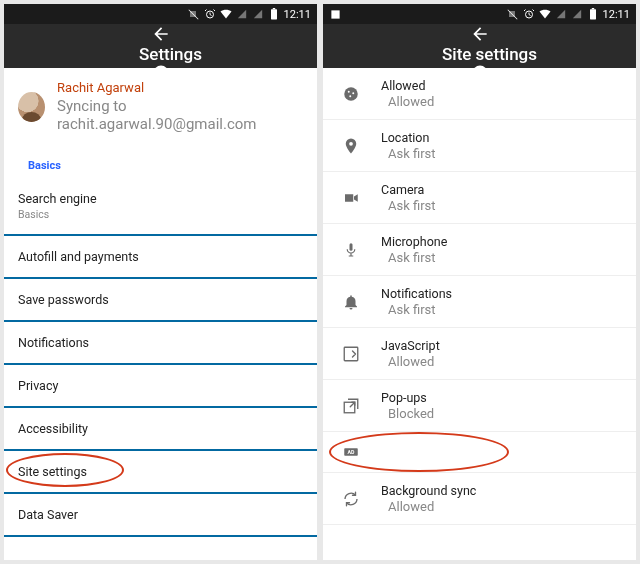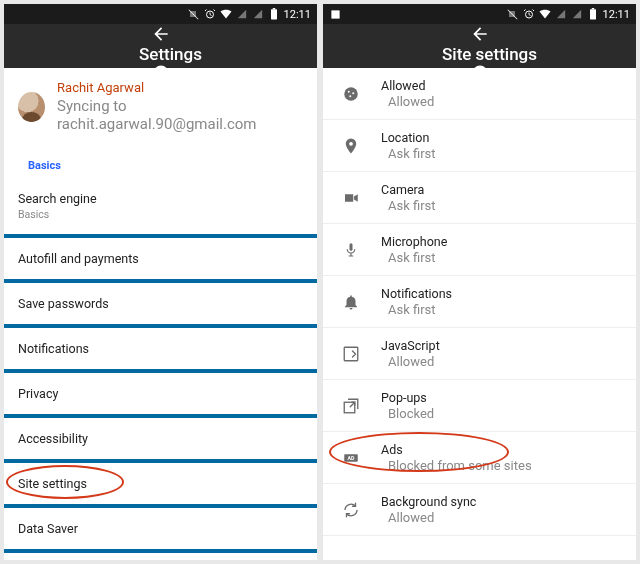--- a/index.html
+++ b/index.html
@@ -59,21 +59,21 @@
   .avatar::after{
     content:""; position:absolute; bottom:-6px; left:4px; right:4px; height:16px;
     background:#6b4a30; border-radius:50% 50% 0 0;
   }
   .acct-text { display:flex; flex-direction:column; }
   .acct-name { font-size: 13px; color:#c2410c; }
   .acct-sub  { font-size: 15px; color:#888; margin-top:2px;}
   .section-hdr { font-size: 11px; color:#2962ff; padding: 14px 24px 6px; font-weight:700;}
   .row {
     padding: 13px 14px;
-    border-bottom: 4px solid #0369a1;
+    border-bottom: 2px solid #0369a1;
     font-size: 12.5px;
     color:#222;
     position: relative;
   }
   .row .sub { display:block; font-size:10.5px; color:#888; margin-top:2px;}
   .site-row {
     display:flex; align-items:center; gap: 20px;
     padding: 10px 14px 10px 18px;
     border-bottom: 1px solid #eee;
     position:relative;
@@ -345,24 +345,20 @@
         </div>
     </div>
 
     <div class="site-row" style="position:relative;">
       <span class="ico">
           <svg width="18" height="18" viewBox="0 0 24 24">
             <rect x="3" y="7" width="18" height="10" rx="1" fill="#6b6b6b"></rect>
             <text x="12" y="15" text-anchor="middle" font-size="7" font-weight="bold" fill="#fff">AD</text>
           </svg>
         </span>
-      <div class="txt">
-          <span class="label">Ads</span>
-          <span class="sub">Blocked from some sites</span>
-        </div>
       <span class="highlight-oval" style="left:6px; top:0px; width:180px; height:40px;"></span>
     </div>
 
     <div class="site-row">
       <span class="ico">
           <svg width="18" height="18" viewBox="0 0 24 24" fill="none" stroke="#6b6b6b" stroke-width="1.8">
             <path d="M4 12a8 8 0 0 1 14-5M20 12a8 8 0 0 1-14 5"></path>
             <path d="M18 3v4h-4M6 21v-4h4" stroke-linecap="round"></path>
           </svg>
         </span>

